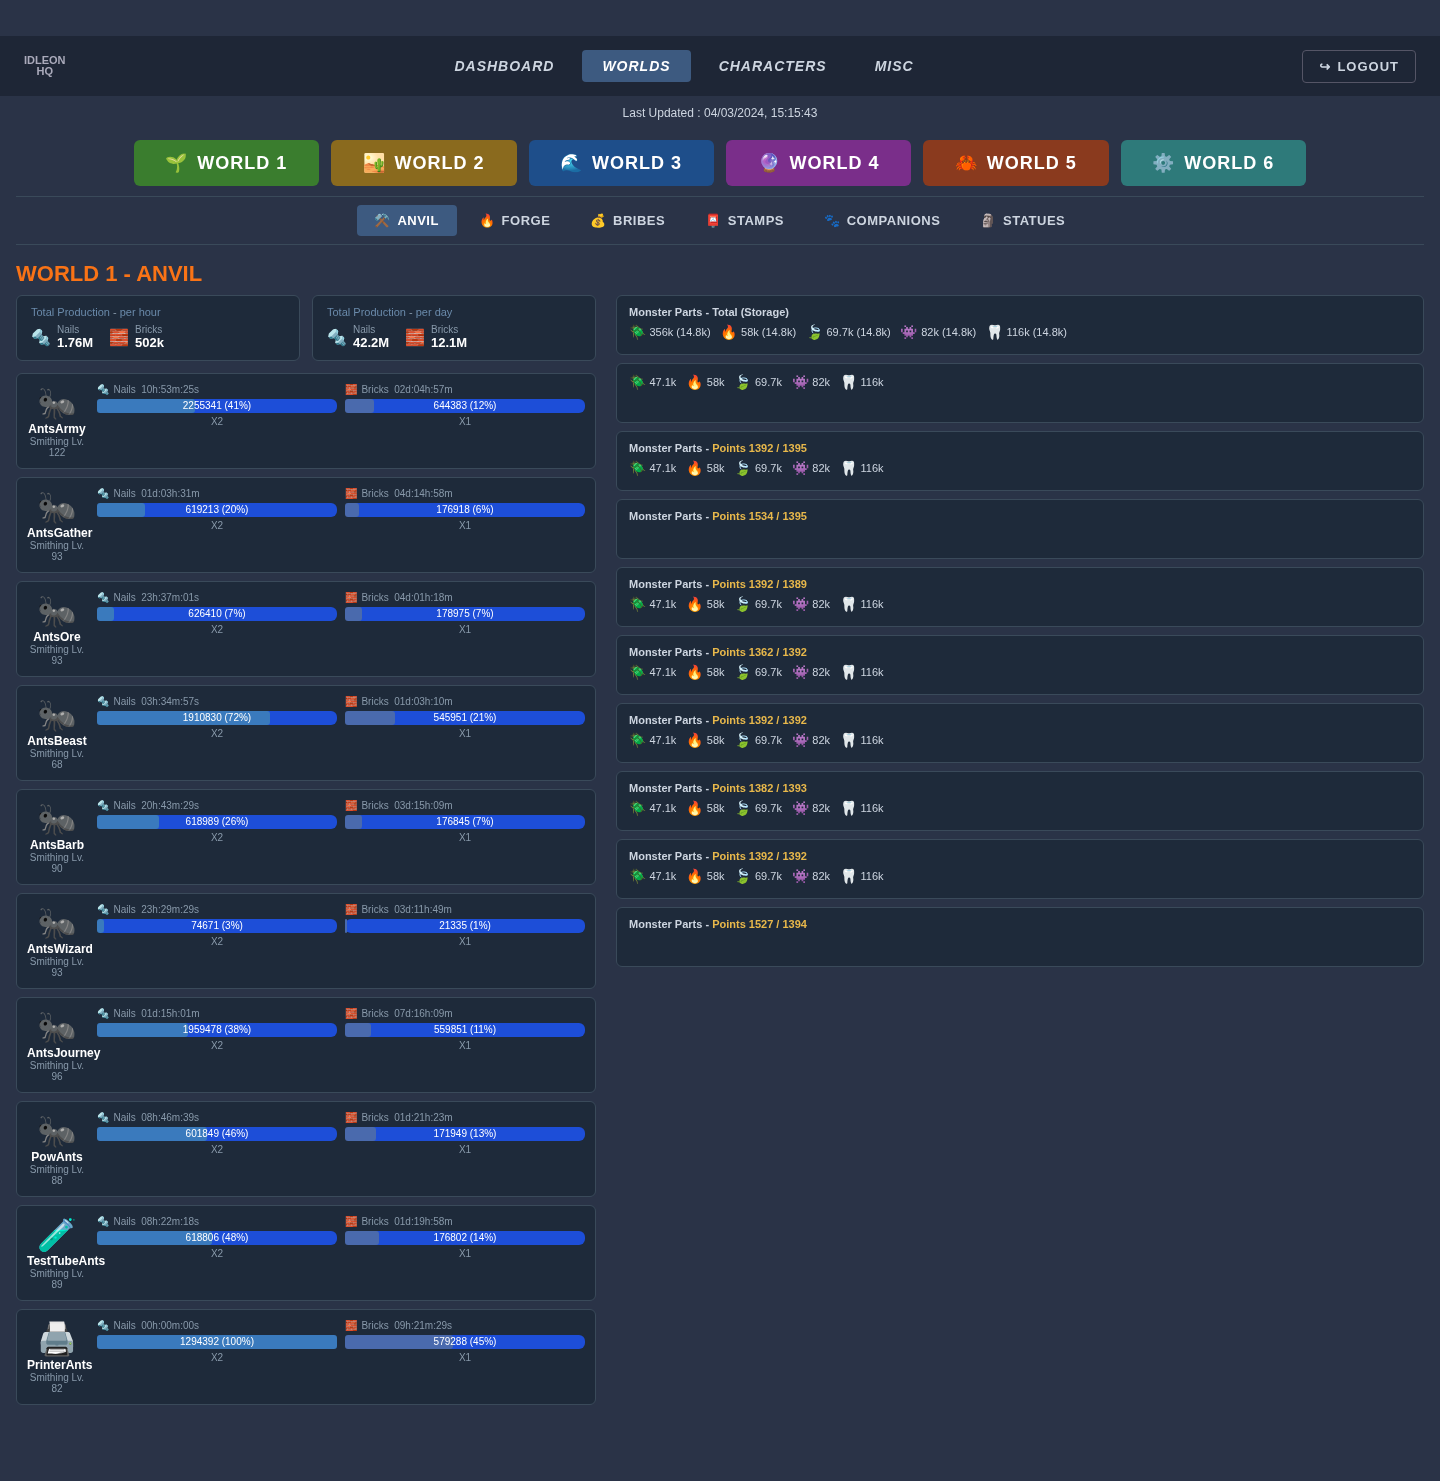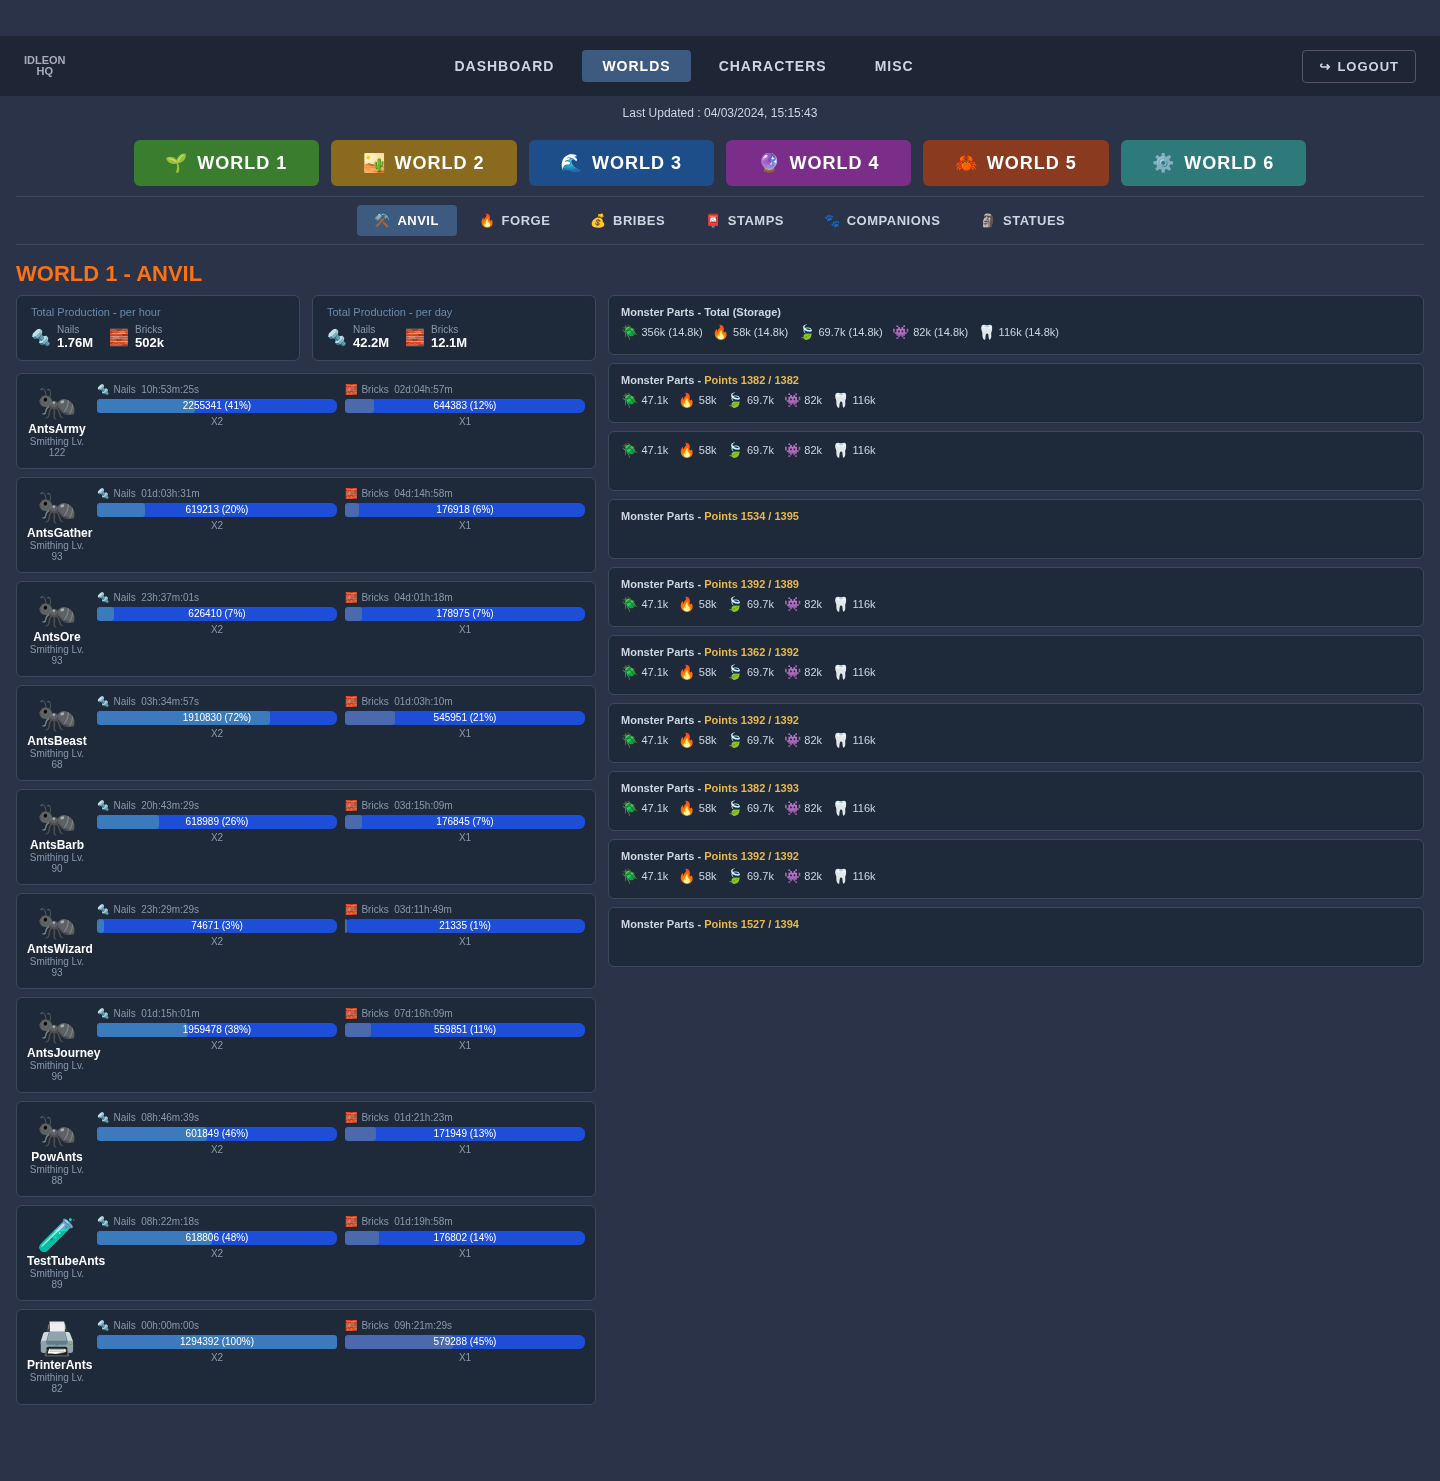--- a/index.html
+++ b/index.html
@@ -21,21 +21,21 @@
       justify-content: space-between;
       margin-top: 36px;
     }
     .logo {
       font-size: 22px;
       font-weight: bold;
       color: #fff;
       line-height: 1;
     }
     .logo span { font-size: 11px; display: block; text-align: center; color: #aab; }
-    .nav { display: flex; gap: 8px; align-items: flex-end; }
+    .nav { display: flex; gap: 8px; align-items: flex-end; font-style: italic; }
     .nav-item {
       padding: 8px 20px;
       border-radius: 4px;
       cursor: pointer;
       font-size: 14px;
       font-weight: bold;
       color: #cdd5e0;
       letter-spacing: 1px;
     }
     .nav-item.active {
@@ -120,21 +120,21 @@
     .page-title {
       font-size: 22px;
       font-weight: bold;
       color: #f97316;
       padding: 16px 16px 8px 16px;
     }
 
     
     .main-content {
       display: flex;
-      gap: 12px;
+      gap: 20px;
       padding: 0 16px 16px 16px;
     }
 
     
     .left-panel { flex: 0 0 580px; }
 
     
     .production-row {
       display: flex;
       gap: 12px;
@@ -705,23 +705,20 @@
               <span class="icon">👾</span>
               <span>82k (14.8k)</span>
             </div>
             <div class="monster-item">
               <span class="icon">🦷</span>
               <span>116k (14.8k)</span>
             </div>
           </div>
 </div>
         <div class="monster-card">
-    <div class="monster-title">
-      Monster Parts - <span class="points">Points 1382 / 1382</span>
-    </div>
     <div class="monster-items">
             <div class="monster-item">
               <span class="icon">🪲</span>
               <span>47.1k</span>
             </div>
             <div class="monster-item">
               <span class="icon">🔥</span>
               <span>58k</span>
             </div>
             <div class="monster-item">
@@ -732,20 +729,23 @@
               <span class="icon">👾</span>
               <span>82k</span>
             </div>
             <div class="monster-item">
               <span class="icon">🦷</span>
               <span>116k</span>
             </div>
           </div>
   </div>
         <div class="monster-card">
+    <div class="monster-title">
+      Monster Parts - <span class="points">Points 1392 / 1395</span>
+    </div>
     <div class="monster-items">
             <div class="monster-item">
               <span class="icon">🪲</span>
               <span>47.1k</span>
             </div>
             <div class="monster-item">
               <span class="icon">🔥</span>
               <span>58k</span>
             </div>
             <div class="monster-item">

